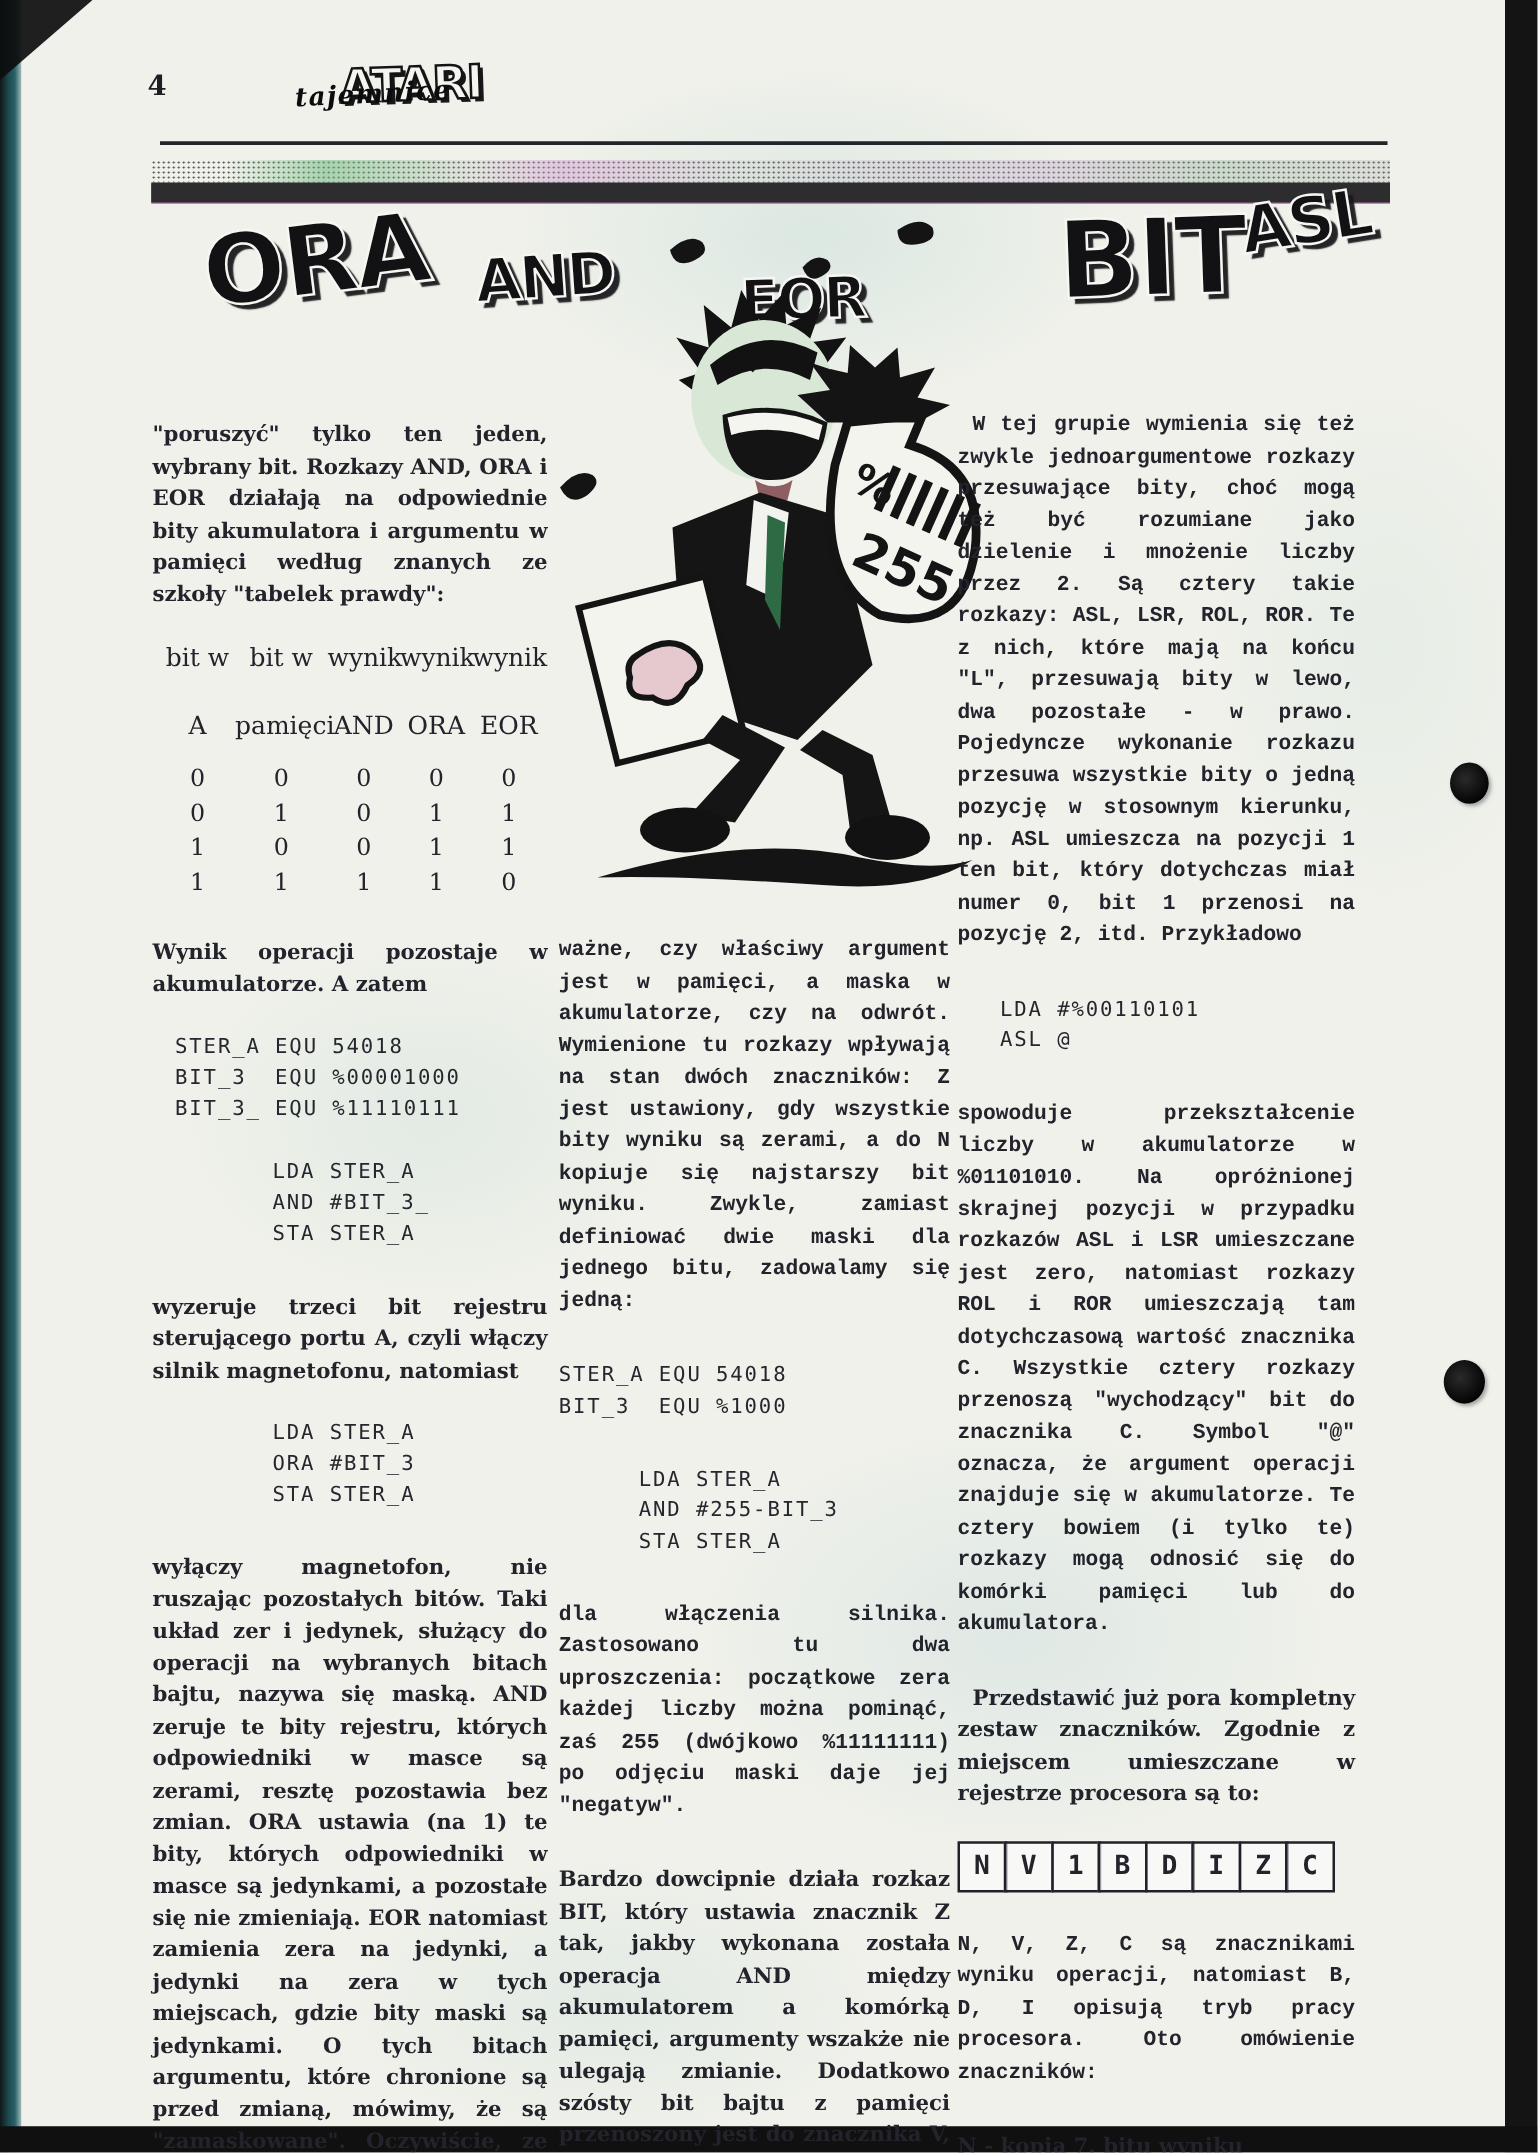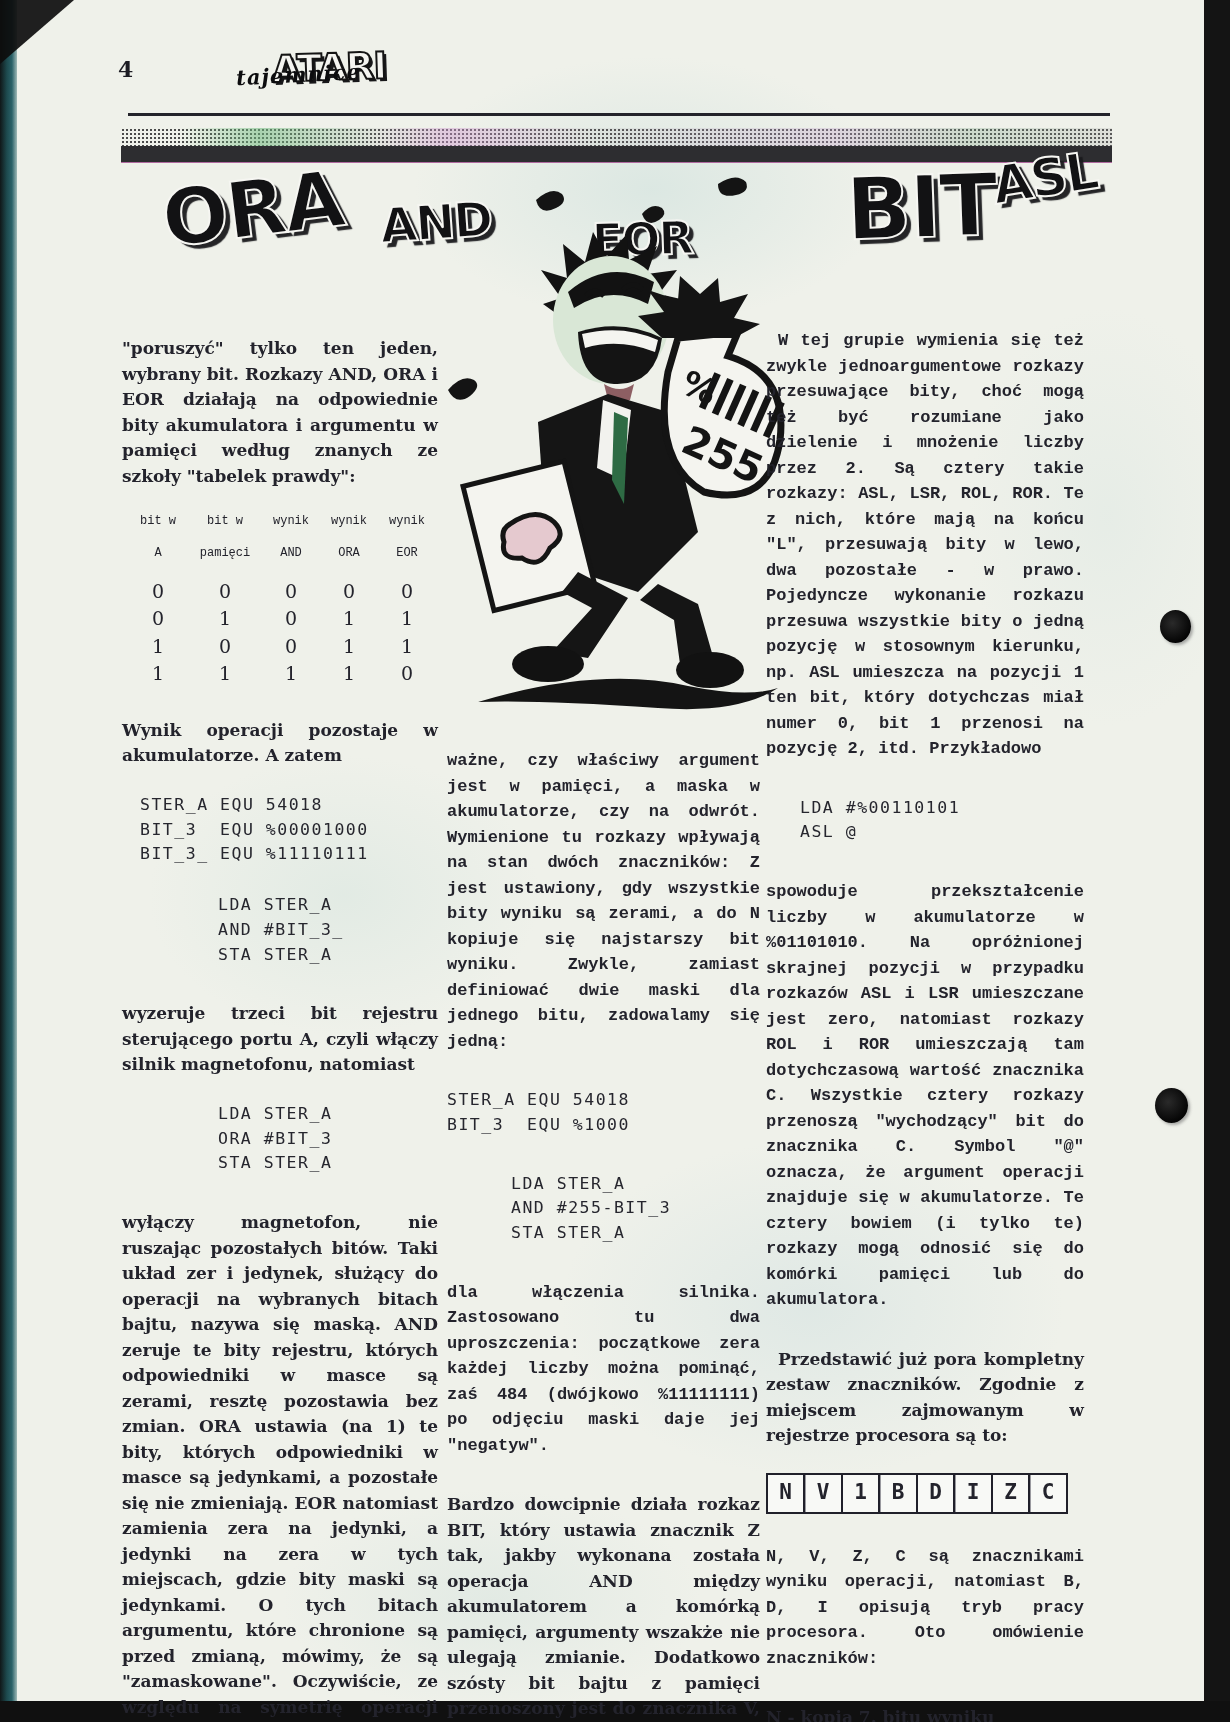--- a/index.html
+++ b/index.html
@@ -79,21 +79,21 @@
   .code.ind-b{margin-left:96px;}
   .code.ind-c{margin-left:64px;}
   .code.ind-d{margin-left:34px;}
   .gap-lg{margin-bottom:34px !important;font-family:Liberation Mono, monospace;}
 
   
   .truth{margin:6px 0 30px 6px;font-weight:normal;}
   .truth .trow{display:flex;text-align:center;}
   .truth .trow span{display:block;}
   .tc0{width:60px}.tc1{width:74px}.tc2{width:58px}.tc3{width:58px}.tc4{width:58px}
-  .truth .hdr{font-size:12px;line-height:1.35;font-family:Liberation Mono, monospace;}
+  .truth .hdr{font-size:20px;line-height:1.35;}
   .truth .body{margin-top:16px;font-size:19px;line-height:1.45;}
 
   
   .sec-head{font-size:19.5px;text-align:center;margin:6px 0 26px 0;letter-spacing:.2px;}
   .flags{display:flex;margin:8px 0 30px 2px;}
   .flags .cell{
     width:36px;height:37px;border:2.5px solid #20202a;margin-left:-2.5px;
     display:flex;align-items:center;justify-content:center;background:rgba(255,255,255,.55);
     font-family:"DejaVu Sans Mono","Liberation Mono",monospace;font-size:21px;font-weight:bold;}
   .flagdef{margin:0 0 2px 0;text-align:left;}
@@ -235,30 +235,30 @@
     <p>wyłączy magnetofon, nie ruszając pozostałych bitów. Taki układ zer i jedynek, służący do operacji na wybranych bitach bajtu, nazywa się maską. AND zeruje te bity rejestru, których odpowiedniki w masce są zerami, resztę pozostawia bez zmian. ORA ustawia (na 1) te bity, których odpowiedniki w masce są jedynkami, a pozostałe się nie zmieniają. EOR natomiast zamienia zera na jedynki, a jedynki na zera w tych miejscach, gdzie bity maski są jedynkami. O tych bitach argumentu, które chronione są przed zmianą, mówimy, że są "zamaskowane". Oczywiście, ze względu na symetrię operacji logicznych, nie jest</p>
   </div>
 
   <div class="col col-mid">
     <p class="gap-lg">ważne, czy właściwy argument jest w pamięci, a maska w akumulatorze, czy na odwrót. Wymienione tu rozkazy wpływają na stan dwóch znaczników: Z jest ustawiony, gdy wszystkie bity wyniku są zerami, a do N kopiuje się najstarszy bit wyniku. Zwykle, zamiast definiować dwie maski dla jednego bitu, zadowalamy się jedną:</p>
     <pre class="code" style="margin-top:14px;margin-bottom:34px;">STER_A EQU 54018
 BIT_3  EQU %1000</pre>
     <pre class="code ind-c gap-lg">LDA STER_A
 AND #255-BIT_3
 STA STER_A</pre>
-    <p class="gap-lg">dla włączenia silnika. Zastosowano tu dwa uproszczenia: początkowe zera każdej liczby można pominąć, zaś 484 (dwójkowo %11111111) po odjęciu maski daje jej "negatyw".</p>
+    <p class="gap-lg">dla włączenia silnika. Zastosowano tu dwa uproszczenia: początkowe zera każdej liczby można pominąć, zaś 255 (dwójkowo %11111111) po odjęciu maski daje jej "negatyw".</p>
     <p>Bardzo dowcipnie działa rozkaz BIT, który ustawia znacznik Z tak, jakby wykonana została operacja AND między akumulatorem a komórką pamięci, argumenty wszakże nie ulegają zmianie. Dodatkowo szósty bit bajtu z pamięci przenoszony jest do znacznika V, a siódmy - do N.</p>
   </div>
 
   <div class="col col-right">
     <p class="indent1 gap-lg">W tej grupie wymienia się też zwykle jednoargumentowe rozkazy przesuwające bity, choć mogą też być rozumiane jako dzielenie i mnożenie liczby przez 2. Są cztery takie rozkazy: ASL, LSR, ROL, ROR. Te z nich, które mają na końcu "L", przesuwają bity w lewo, dwa pozostałe - w prawo. Pojedyncze wykonanie rozkazu przesuwa wszystkie bity o jedną pozycję w stosownym kierunku, np. ASL umieszcza na pozycji 1 ten bit, który dotychczas miał numer 0, bit 1 przenosi na pozycję 2, itd. Przykładowo</p>
     <pre class="code ind-d gap-lg">LDA #%00110101
 ASL @</pre>
     <p class="gap-lg">spowoduje przekształcenie liczby w akumulatorze w %01101010. Na opróżnionej skrajnej pozycji w przypadku rozkazów ASL i LSR umieszczane jest zero, natomiast rozkazy ROL i ROR umieszczają tam dotychczasową wartość znacznika C. Wszystkie cztery rozkazy przenoszą "wychodzący" bit do znacznika C. Symbol "@" oznacza, że argument operacji znajduje się w akumulatorze. Te cztery bowiem (i tylko te) rozkazy mogą odnosić się do komórki pamięci lub do akumulatora.</p>
-    <p class="indent1">Przedstawić już pora kompletny zestaw znaczników. Zgodnie z miejscem zajmowanym w rejestrze procesora są to:</p>
+    <p class="indent1">Przedstawić już pora kompletny zestaw znaczników. Zgodnie z miejscem umieszczane w rejestrze procesora są to:</p>
 
     <div class="flags">
       <div class="cell">N</div>
       <div class="cell">V</div>
       <div class="cell">1</div>
       <div class="cell">B</div>
       <div class="cell">D</div>
       <div class="cell">I</div>
       <div class="cell">Z</div>
       <div class="cell">C</div>

